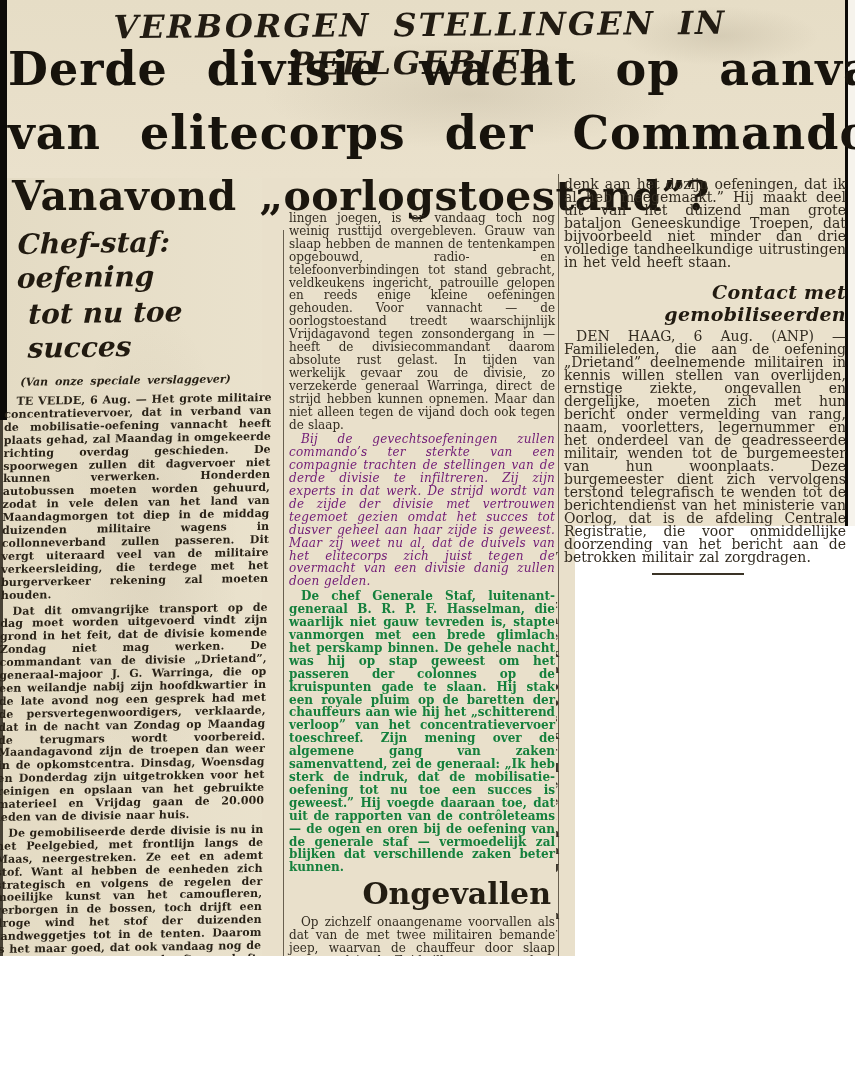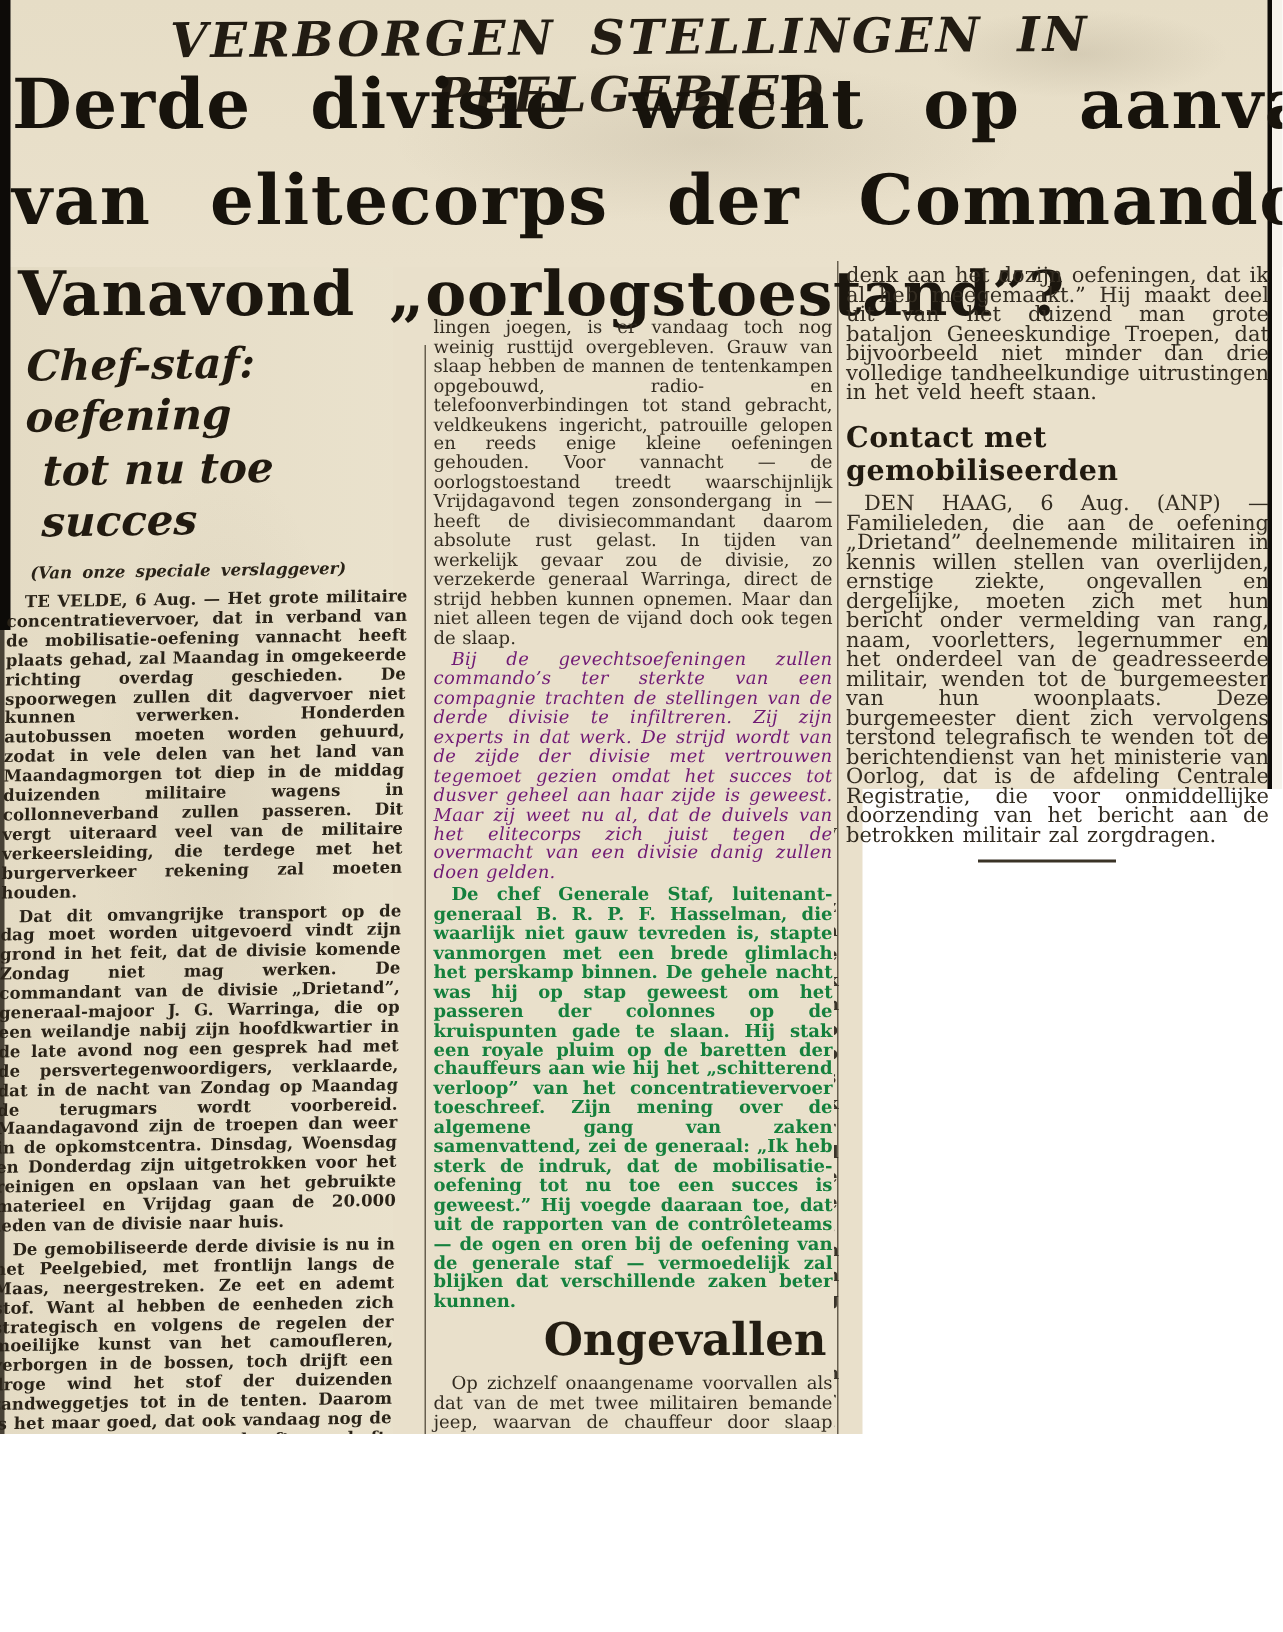--- a/index.html
+++ b/index.html
@@ -63,22 +63,22 @@
   #mid-col p.ital{font-style:italic;letter-spacing:.2px;color:#701a75;}
   #mid-col p.bold{font-weight:bold;color:#15803d;}
   .sec-h{font-weight:bold;color:#231d12;text-align:right;}
   #h-infiltratie{font-size:21px;margin:5px 2px 5px 0;}
   #h-ongevallen{font-size:30px;margin:2px 4px 5px 0;}
   
   #right-col{position:absolute;left:564px;top:178px;width:282px;color:#332c21;}
   #right-col p{font-size:14px;line-height:13px;text-align:justify;margin:0;text-indent:0;word-spacing:1px;}
   #right-col p.indent{text-indent:12px;}
   #h-contact{
-    font-weight:bold;font-size:19px;color:#211a10;
-    margin:12px 0 5px;text-align:left;letter-spacing:.3px;
+    font-style:italic;font-weight:bold;font-size:19px;color:#211a10;
+    margin:12px 0 5px;text-align:right;letter-spacing:.3px;
   }
   .end-rule{width:92px;height:2px;background:#3a3326;margin:9px auto 0 88px;}
   
   #double-rule{position:absolute;left:0;top:988px;width:272px;transform:rotate(-1.4deg);}
   #double-rule .r{height:2.5px;background:#18140e;margin-bottom:3.5px;border-radius:2px;}
   
   #edge-frags{
     position:absolute;left:556px;top:530px;width:16px;height:552px;overflow:hidden;
     font-size:11.5px;line-height:16.4px;color:#3a342a;white-space:pre-line;
   }

